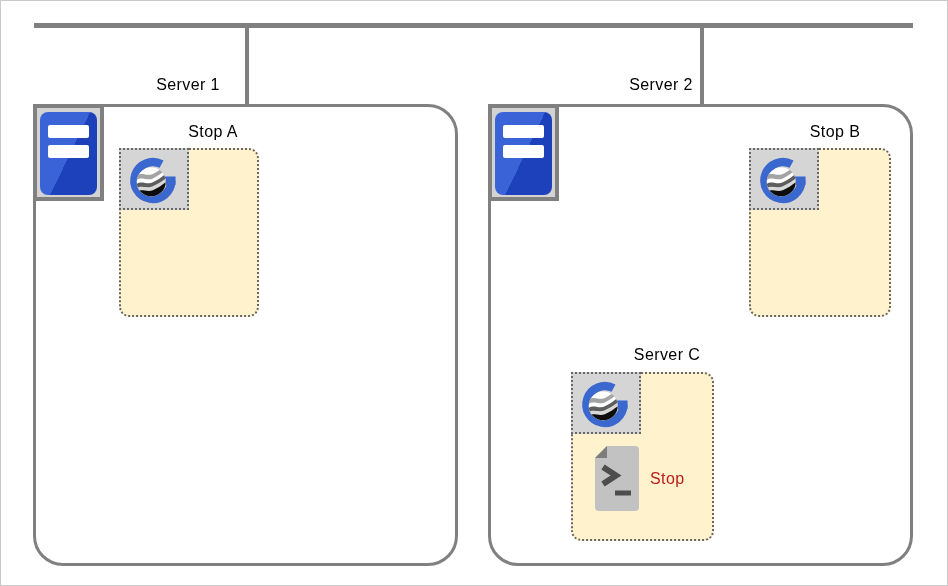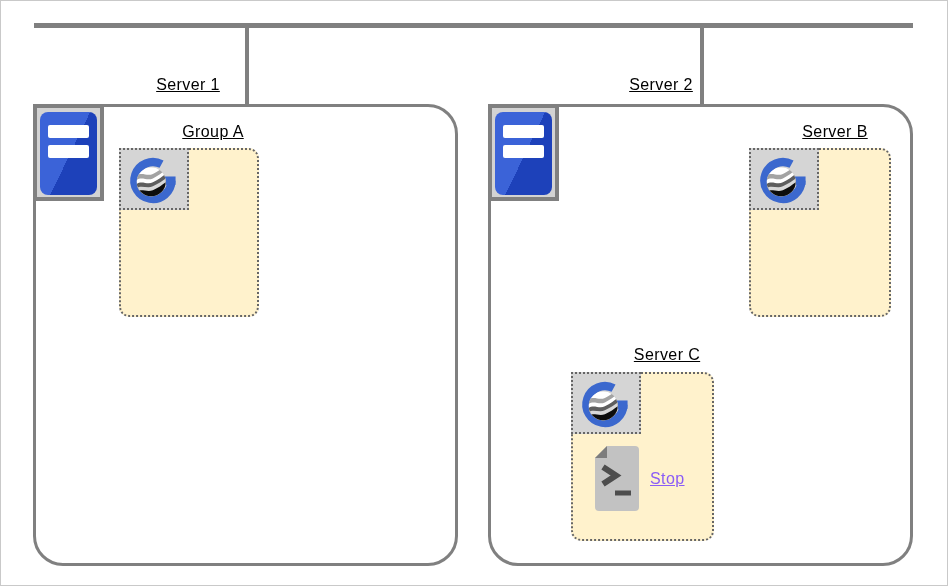--- a/index.html
+++ b/index.html
@@ -5,21 +5,21 @@
   html,body{margin:0;padding:0;background:#ffffff;}
   #canvas{
     position:relative;
     width:948px;height:586px;
     box-sizing:border-box;
     border:1px solid #c9c9c9;
     background:#ffffff;
     font-family:"Liberation Sans", sans-serif;
     overflow:hidden;
   }
-  .abs{position:absolute;text-decoration:underline;}
+  .abs{position:absolute;}
   
   .bus{left:33px;top:22px;width:879px;height:5px;background:#808080;}
   .conn{top:24px;width:4px;height:79px;background:#808080;}
   .conn1{left:244px;}
   .conn2{left:699px;}
   
   .lbl{
     color:#000;font-size:16px;letter-spacing:.4px;line-height:17px;
     white-space:nowrap;transform:translateX(-50%);
   }
@@ -57,21 +57,21 @@
     box-sizing:border-box;
     background:#d5d5d5;border:2px dotted #666666;
   }
   .glogo svg{display:block;margin:1px auto;}
   .glogo.ga-i{left:118px;top:147px;}
   .glogo.gb-i{left:748px;top:147px;}
   .glogo.gc-i{left:570px;top:371px;}
   
   .script-icon{left:594px;top:445px;width:44px;height:65px;}
   .stop-lbl{
-    left:649px;top:469px;color:#8b5cf6;font-size:16px;letter-spacing:.4px;line-height:17px;white-space:nowrap;text-align:right;
+    left:649px;top:469px;color:#b91c1c;font-size:16px;letter-spacing:.4px;line-height:17px;white-space:nowrap;text-align:right;
   }
 </style>
 </head>
 <body>
 
 <svg width="0" height="0" style="position:absolute" aria-hidden="true">
   <defs>
     <clipPath id="sphereClip">
         <circle cx="45" cy="55" r="26"></circle>
       </clipPath>
@@ -115,29 +115,29 @@
       </svg>
   </div>
 
   <div class="abs server-box s2"></div>
   <div class="abs server-icon s2">
     <svg width="63" height="89" viewBox="0 0 63 89">
         <use href="#server-sym"></use>
       </svg>
   </div>
 
-  <div class="abs lbl" style="left:212px;top:122px">Group A</div>
+  <div class="abs lbl" style="left:212px;top:122px">Stop A</div>
   <div class="abs group-box ga"></div>
   <div class="abs glogo ga-i">
     <svg width="62" height="56" viewBox="0 0 100 100">
         <use href="#g-logo-sym"></use>
       </svg>
   </div>
 
-  <div class="abs lbl" style="left:834px;top:122px">Server B</div>
+  <div class="abs lbl" style="left:834px;top:122px">Stop B</div>
   <div class="abs group-box gb"></div>
   <div class="abs glogo gb-i">
     <svg width="62" height="56" viewBox="0 0 100 100">
         <use href="#g-logo-sym"></use>
       </svg>
   </div>
 
   <div class="abs lbl" style="left:666px;top:345px">Server C</div>
   <div class="abs group-box gc"></div>
   <div class="abs glogo gc-i">

